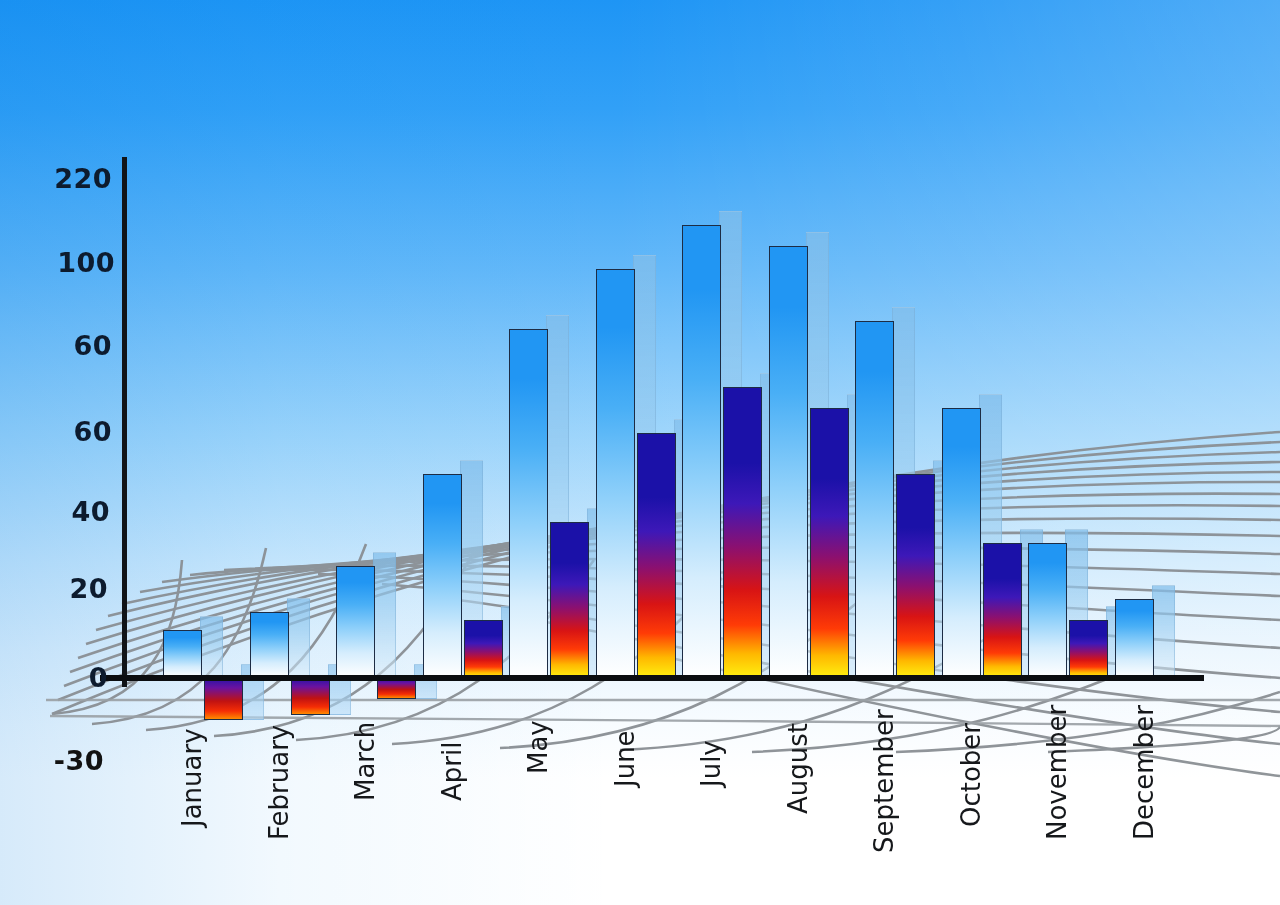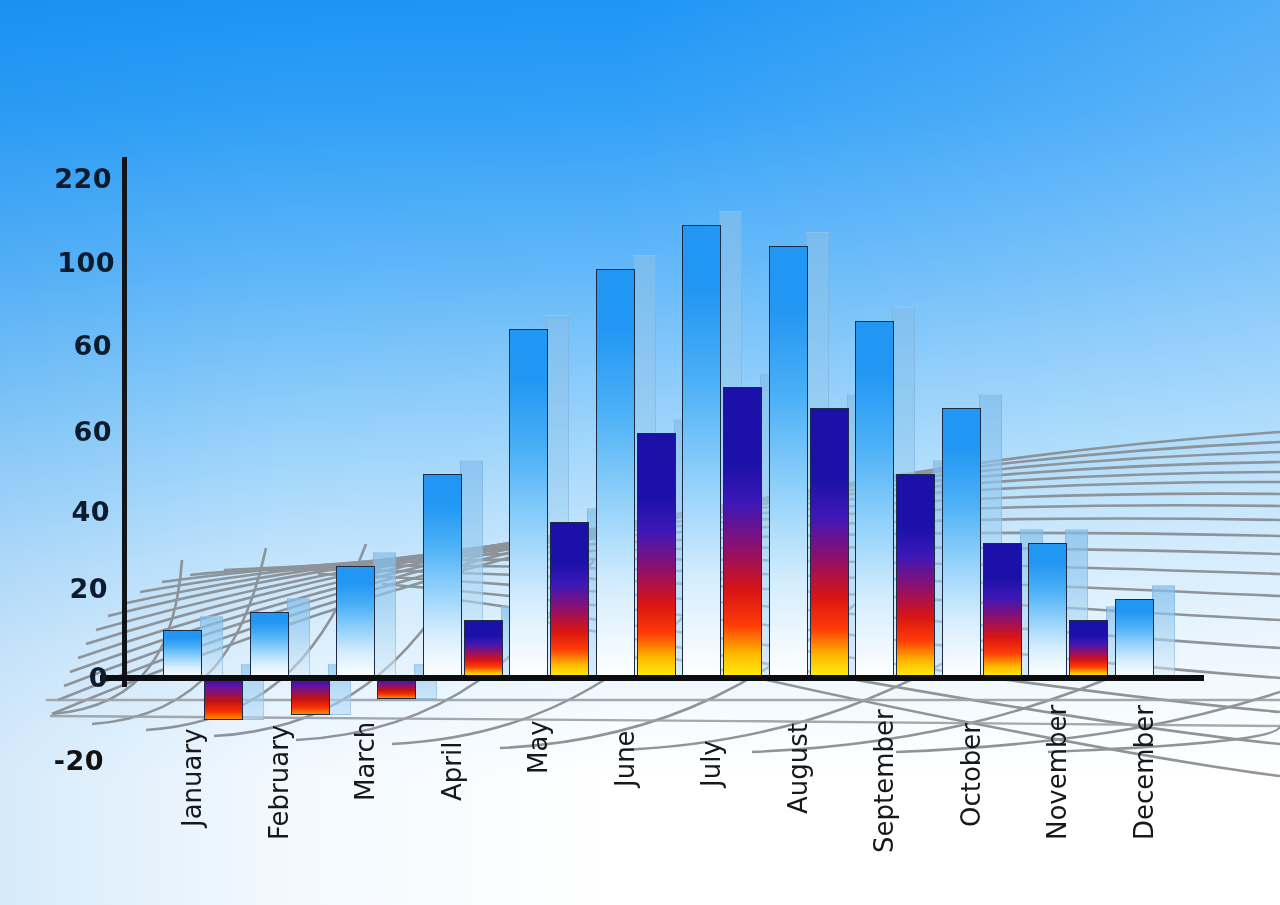--- a/index.html
+++ b/index.html
@@ -277,21 +277,21 @@
   <div class="baseline"></div>
 
   <div class="layer" id="yticks-layer">
       <div class="ytick" style="width: 90px; left: 22px; top: 165.4px;">220</div>
       <div class="ytick" style="width: 90px; left: 25px; top: 248.5px;">100</div>
       <div class="ytick" style="width: 90px; left: 22px; top: 331.6px;">60</div>
       <div class="ytick" style="width: 90px; left: 22px; top: 418px;">60</div>
       <div class="ytick" style="width: 90px; left: 20px; top: 498px;">40</div>
       <div class="ytick" style="width: 90px; left: 18px; top: 575px;">20</div>
       <div class="ytick" style="width: 90px; left: 18px; top: 664px;">0</div>
-      <div class="ytick neg" style="width: 90px; left: 14px; top: 747.1px;">-20</div>
+      <div class="ytick neg" style="width: 90px; left: 14px; top: 747.1px;">-30</div>
     </div>
 
   <div class="layer" id="xlabels-layer">
       <div class="xlabel" style="left: 179px; top: 826.7px;">January</div>
       <div class="xlabel" style="left: 265.5px; top: 839.8px;">February</div>
       <div class="xlabel" style="left: 352px; top: 800.5px;">March</div>
       <div class="xlabel" style="left: 438.5px; top: 800.5px;">April</div>
       <div class="xlabel" style="left: 525px; top: 774.3px;">May</div>
       <div class="xlabel" style="left: 611.5px; top: 787.4px;">June</div>
       <div class="xlabel" style="left: 698px; top: 787.4px;">July</div>

